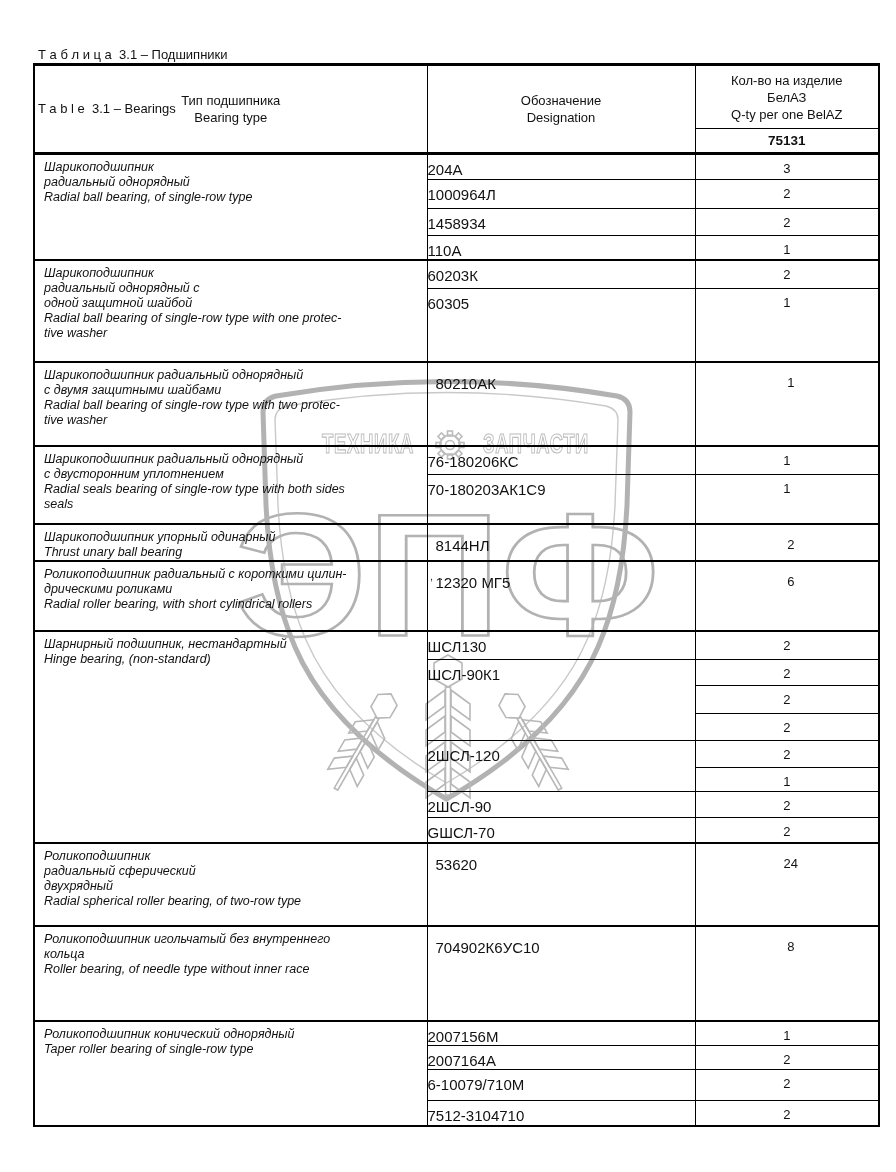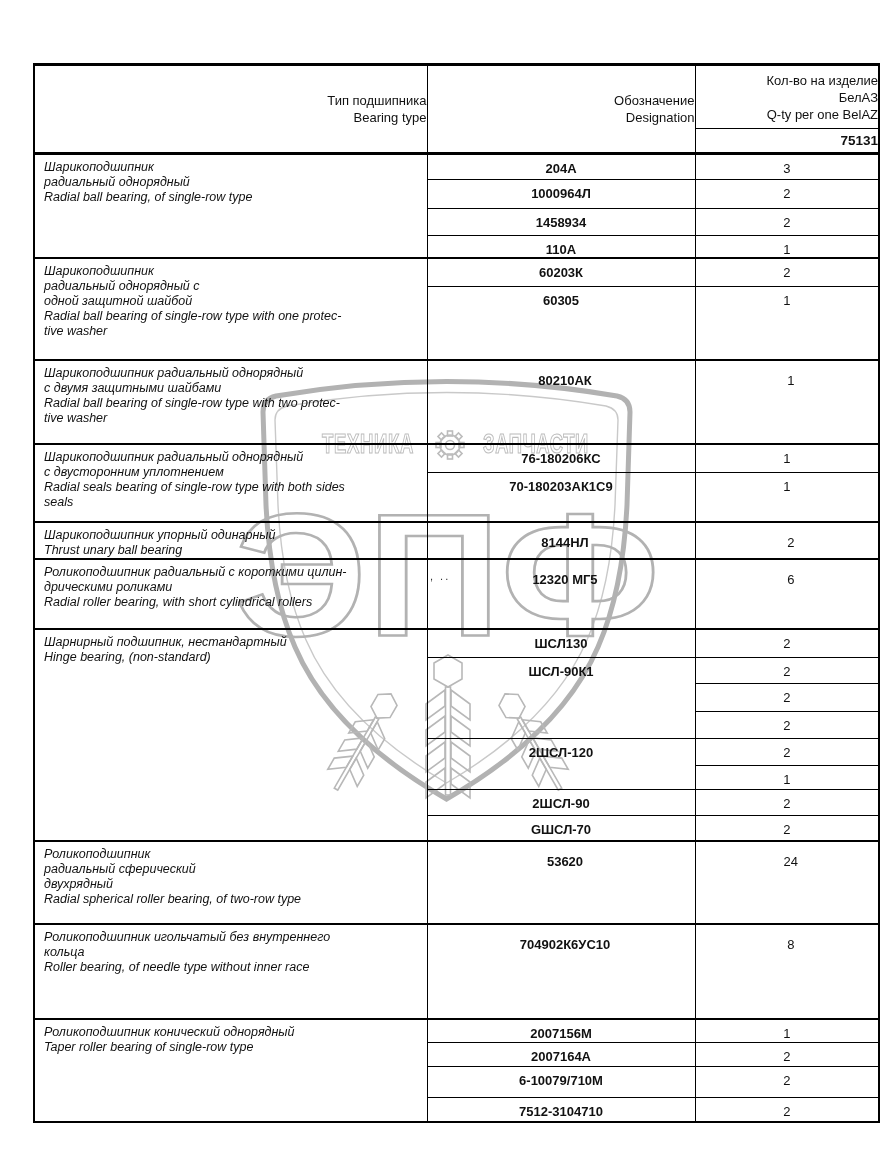--- a/index.html
+++ b/index.html
@@ -11,41 +11,45 @@
     position:absolute; left:38px; top:10px; z-index:2;
     font-size:13px; line-height:18px; color:#111; white-space:pre;
   }
   .watermark { position:absolute; left:213px; top:350px; z-index:0; }
   table.bearings {
     position:absolute; left:33px; top:63px; z-index:1;
     width:845px; table-layout:fixed; border-collapse:collapse;
     background:transparent; border:2px solid #000; border-top-width:3px;
   }
   td { border:1px solid #000; padding:0; color:#111; }
-  .hc { text-align:right; vertical-align:middle; font-size:13px; line-height:17px; white-space:pre-line; }
+  .hc { text-align:center; vertical-align:middle; font-size:13px; line-height:17px; white-space:pre-line; }
   .sub { font-weight:bold; font-size:13.5px; }
   .hb3 { border-bottom-width:3px; }
   .c1 { vertical-align:top; text-align:left; padding:5px 8px 0 9px;font-style:italic; }
   .ru, .en { white-space:pre-line; font-size:12.5px; line-height:15px; }
   .en { margin-top:0; }
-  .d { font-weight:bold; text-align:center; vertical-align:top; padding-top:6px; font-size:13px; }
+  .d { font-weight:normal; vertical-align:top; padding-top:6px; font-size:15px; }
   .q { text-align:center; vertical-align:top; padding-top:6px; font-size:13px; }
   .tall { padding-top:12px;padding-left:8px; }
   .ql { text-align:center; padding-left:8px; }
   .ge { border-bottom-width:2px; }
   .artifact {
     position:absolute; left:430px; top:570px; z-index:2;
     font-size:11px; letter-spacing:2px; color:#333;
   }
 </style>
 </head>
 <body>
 
 <div class="page">
 
+  <div class="title">
+    <div>Т а б л и ц а  3.1 – Подшипники</div>
+    <div>T a b l e  3.1 – Bearings</div>
+  </div>
 
   <svg class="watermark" width="470" height="470" viewBox="0 0 470 470" fill="none">
     <g stroke="#b2b2b2" fill="none">
       <path stroke-width="5" d="M 50 62 Q 50 49 63 46 Q 234 17 404 46 Q 417 49 417 62 L 414 155 Q 410 240 385 297 Q 348 383 233.5 449 Q 119 383 82 297 Q 57 240 53 155 Z"></path>
       <path stroke-width="1.4" stroke="#c9c9c9" d="M 62 70 Q 62 59 74 56 Q 234 29 393 56 Q 405 59 405 70 L 402 155 Q 398 236 374 290 Q 339 371 233.5 433 Q 128 371 93 290 Q 69 236 65 155 Z"></path>
     </g>
 
     <text x="155" y="103" text-anchor="middle" font-family="Liberation Sans, sans-serif" font-size="27" font-weight="bold" letter-spacing="1" textLength="92" lengthAdjust="spacingAndGlyphs" fill="none" stroke="#bcbcbc" stroke-width="1.2">ТЕХНИКА</text>
 
     <g stroke="#bcbcbc" stroke-width="1.6" fill="none">

